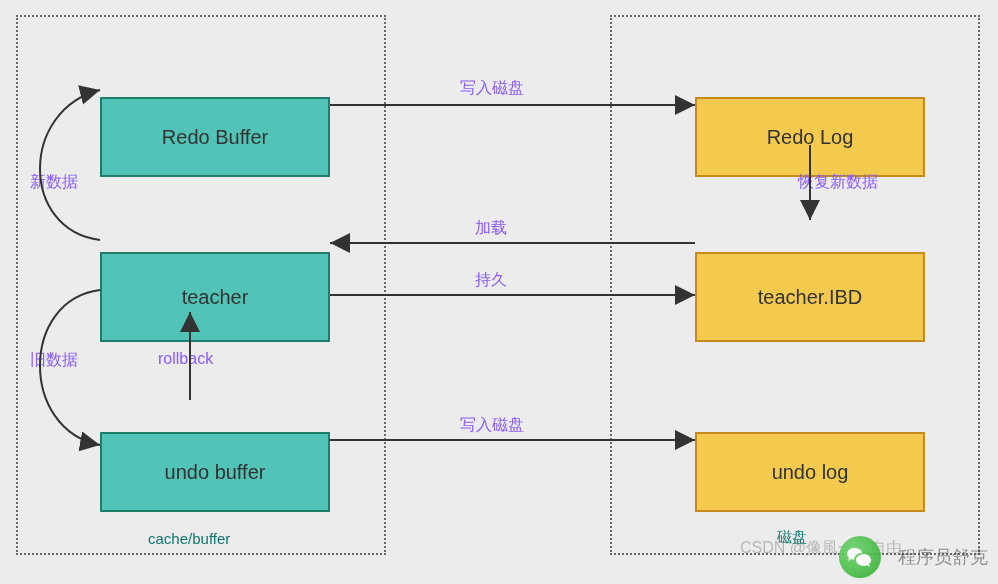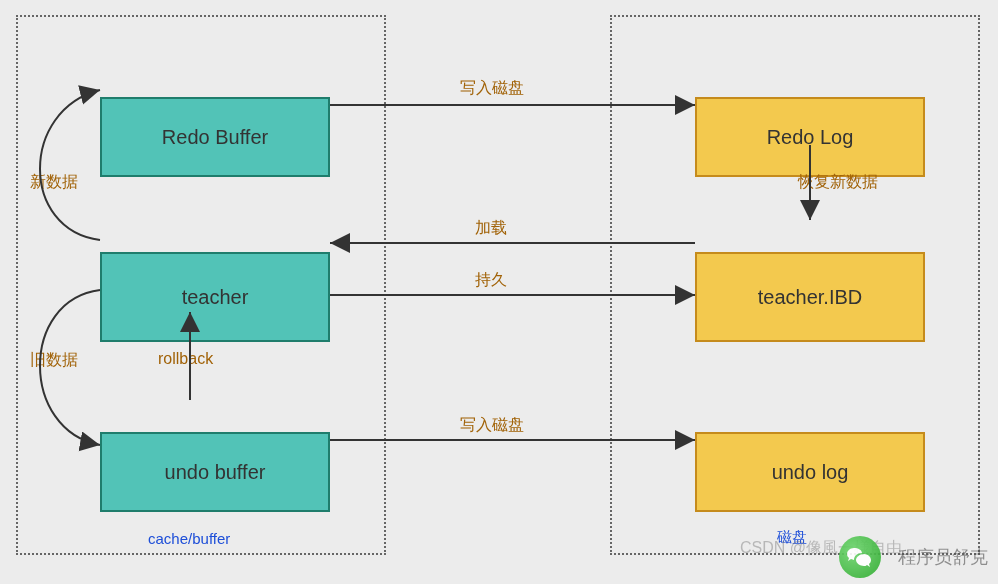--- a/index.html
+++ b/index.html
@@ -18,41 +18,41 @@
   .container.left {
     left: 16px; top: 15px; width: 370px; height: 540px;
   }
   .container.right {
     left: 610px; top: 15px; width: 370px; height: 540px;
   }
   .container-label {
     position: absolute;
     bottom: 6px;
     font-size: 15px;
-    color: #1d4ed8;
+    color: #0f766e;
   }
   .container.left .container-label { left: 130px; }
   .container.right .container-label { left: 165px; }
 
   .box {
     position: absolute;
     display: flex;
     align-items: center;
     justify-content: center;
     font-size: 20px;
     color: #333;
     margin-top: 32px;
   }
   .box.teal { background: #52c3b7; border: 2px solid #1f7d6c; }
   .box.gold { background: #f3c94e; border: 2px solid #c58b1c; }
 
   .edge-label {
     position: absolute;
     font-size: 16px;
-    color: #a16207;
+    color: #8b5cf6;
     background: transparent;
     text-align: center;
   }
 
   svg.overlay {
     position: absolute;
     left: 0; top: 0;
     width: 998px; height: 584px;
     pointer-events: none;
   }

